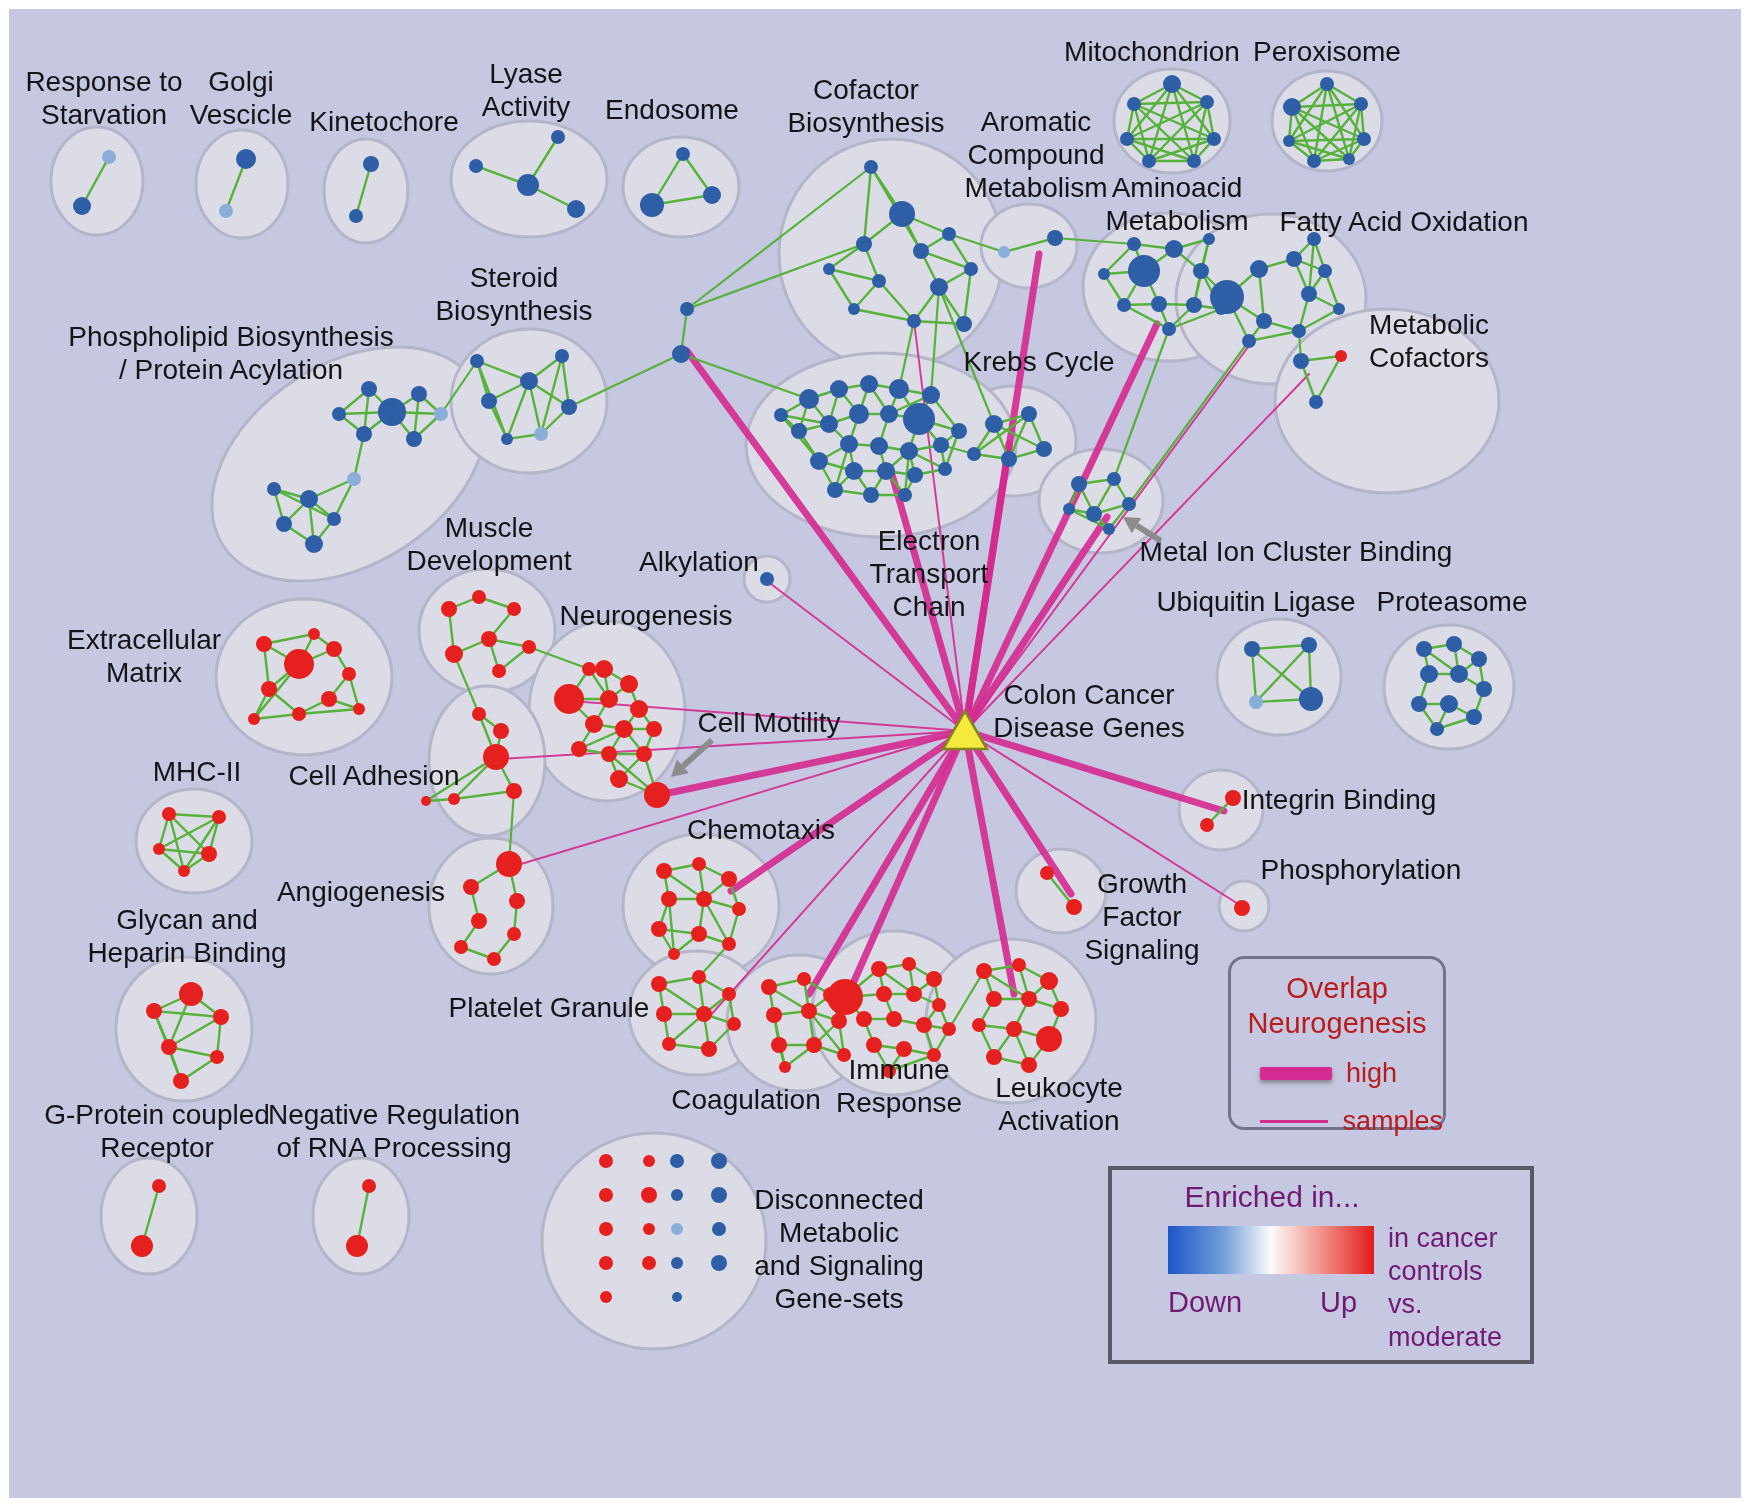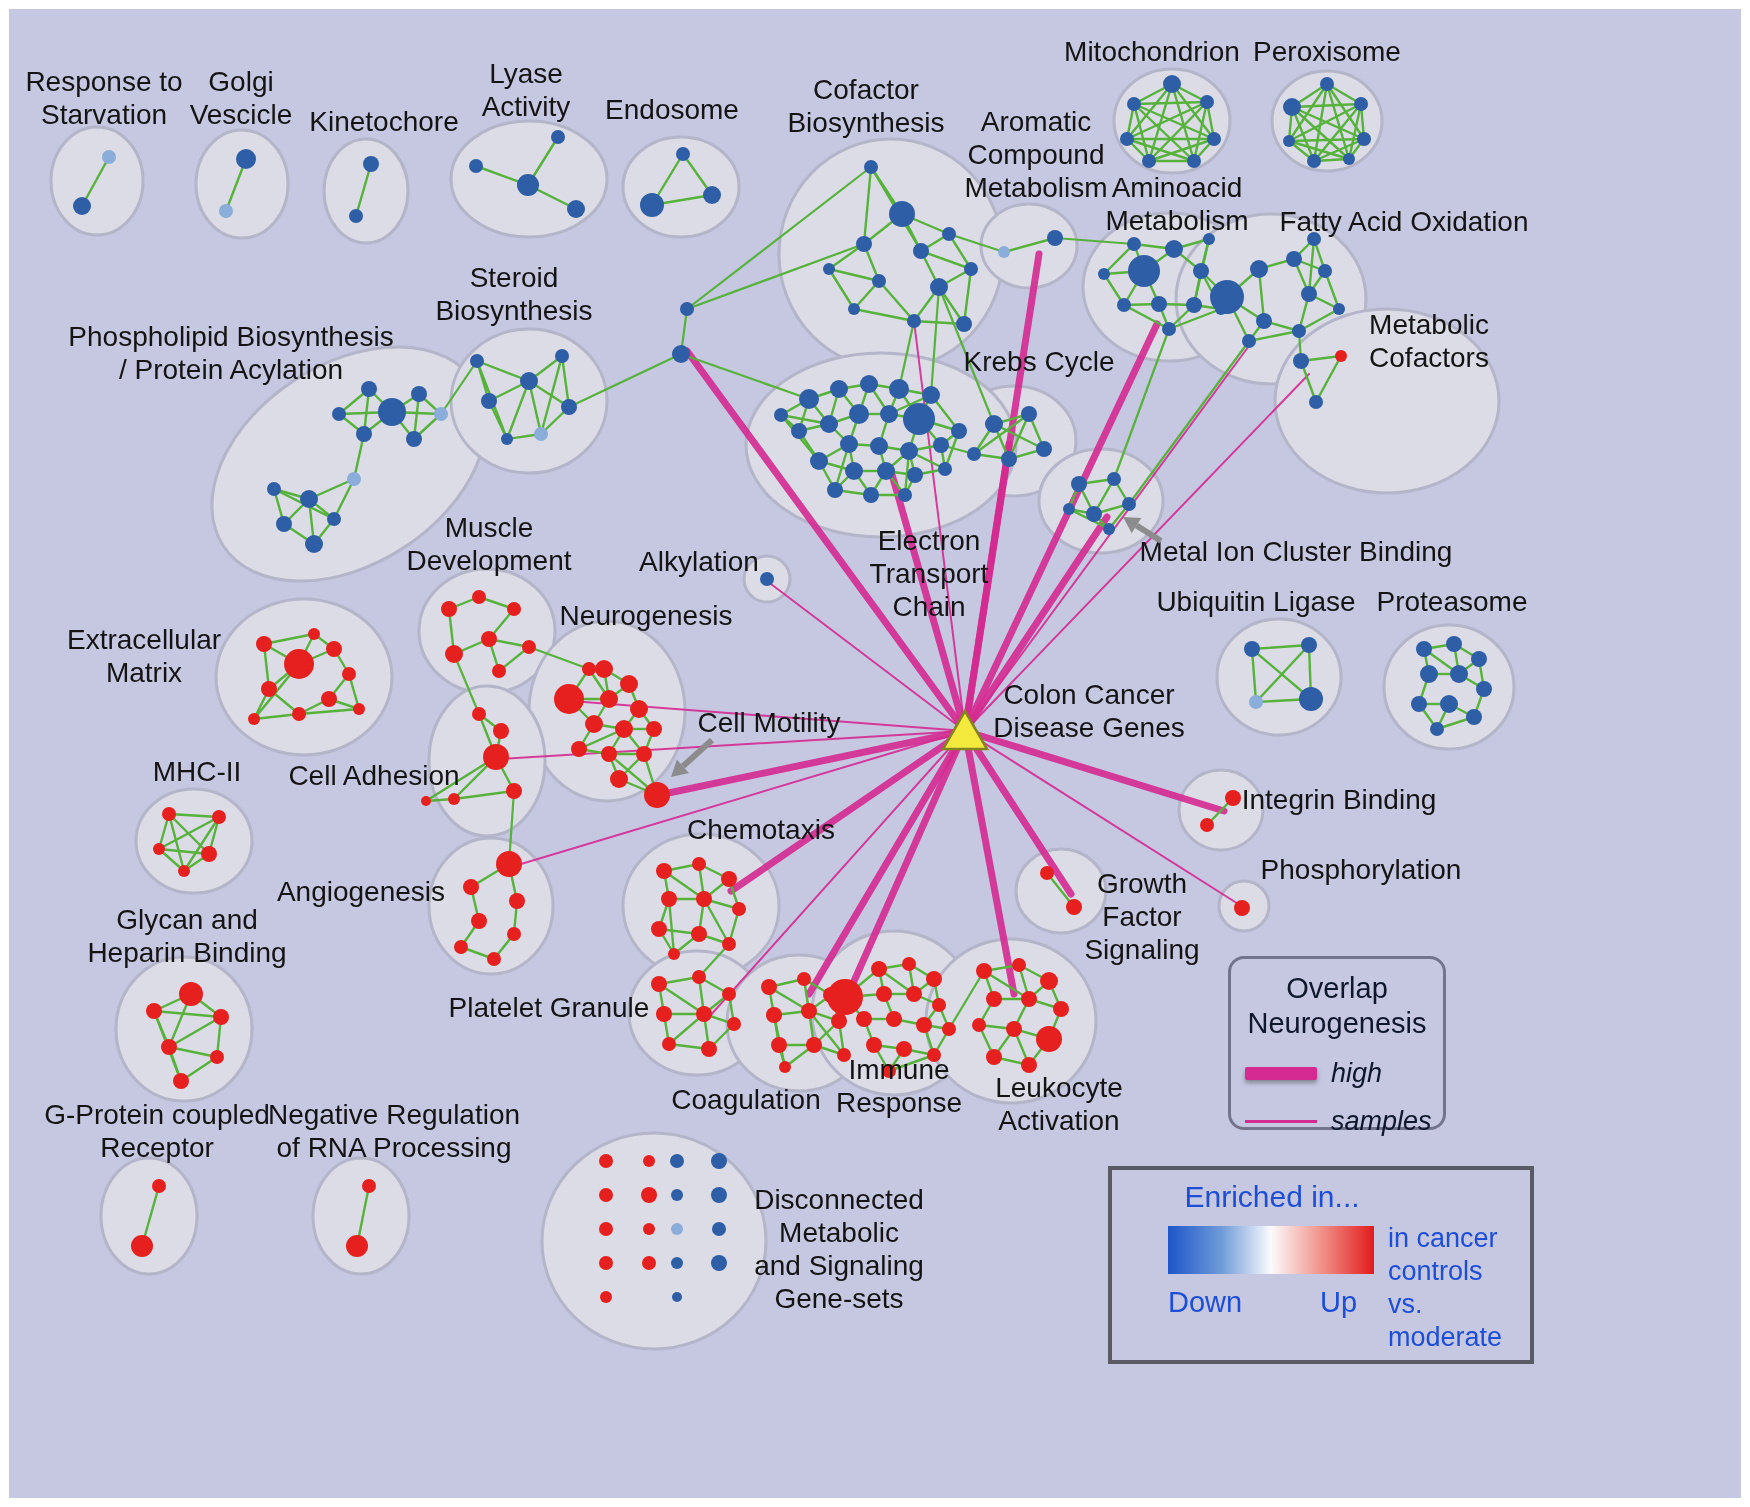--- a/index.html
+++ b/index.html
@@ -1,27 +1,27 @@
 <!DOCTYPE html>
 <html><head>
 <meta charset="utf-8">
 <style>
   html,body{margin:0;padding:0;background:#ffffff;}
   #stage{position:relative;width:1750px;height:1507px;background:#c6c7e1;border:9px solid #ffffff;box-sizing:border-box;overflow:hidden;font-family:"Liberation Sans",sans-serif;}
   #net{position:absolute;left:0;top:0;}
   text.lbl{font-family:"Liberation Sans",sans-serif;font-size:28px;fill:#141414;text-anchor:middle;}
   
-  #legend-overlap{position:absolute;left:1219px;top:947px;width:212px;height:168px;border:3px solid #73748c;border-radius:16px;color:#0f172a;}
+  #legend-overlap{position:absolute;left:1219px;top:947px;width:212px;height:168px;border:3px solid #73748c;border-radius:16px;color:#b91c1c;}
   .lg-title{text-align:center;font-size:29px;line-height:35px;margin-top:12px;}
-  .lg-row{display:flex;align-items:center;margin:17px 0 0 14px;font-style:italic;}
+  .lg-row{display:flex;align-items:center;margin:17px 0 0 29px;}
   .sw-high{width:72px;height:13px;background:#d52a91;border-radius:2px;box-shadow:0 3px 4px rgba(70,70,70,.5);}
   .sw-mod{width:72px;height:3px;background:#d52a91;}
   .lg-label{margin-left:14px;font-size:27px;}
   
-  #legend-enrich{position:absolute;left:1099px;top:1157px;width:418px;height:190px;border:4px solid #595a63;color:#1d4ed8;}
+  #legend-enrich{position:absolute;left:1099px;top:1157px;width:418px;height:190px;border:4px solid #595a63;color:#701a75;}
   .en-title{width:320px;text-align:center;font-size:30px;margin-top:10px;}
   .en-gradient{position:absolute;left:56px;top:56px;width:206px;height:48px;
      background:linear-gradient(90deg,#1e55c9 0%,#6f9bd8 26%,#fbfbfd 50%,#f0948b 74%,#e31b1c 100%);}
   .en-down{position:absolute;left:56px;top:116px;font-size:29px;}
   .en-up{position:absolute;left:208px;top:116px;font-size:29px;}
   .en-note{position:absolute;left:276px;top:52px;width:140px;text-align:left;font-size:27px;line-height:33px;}
 </style>
 </head>
 <body>
 

